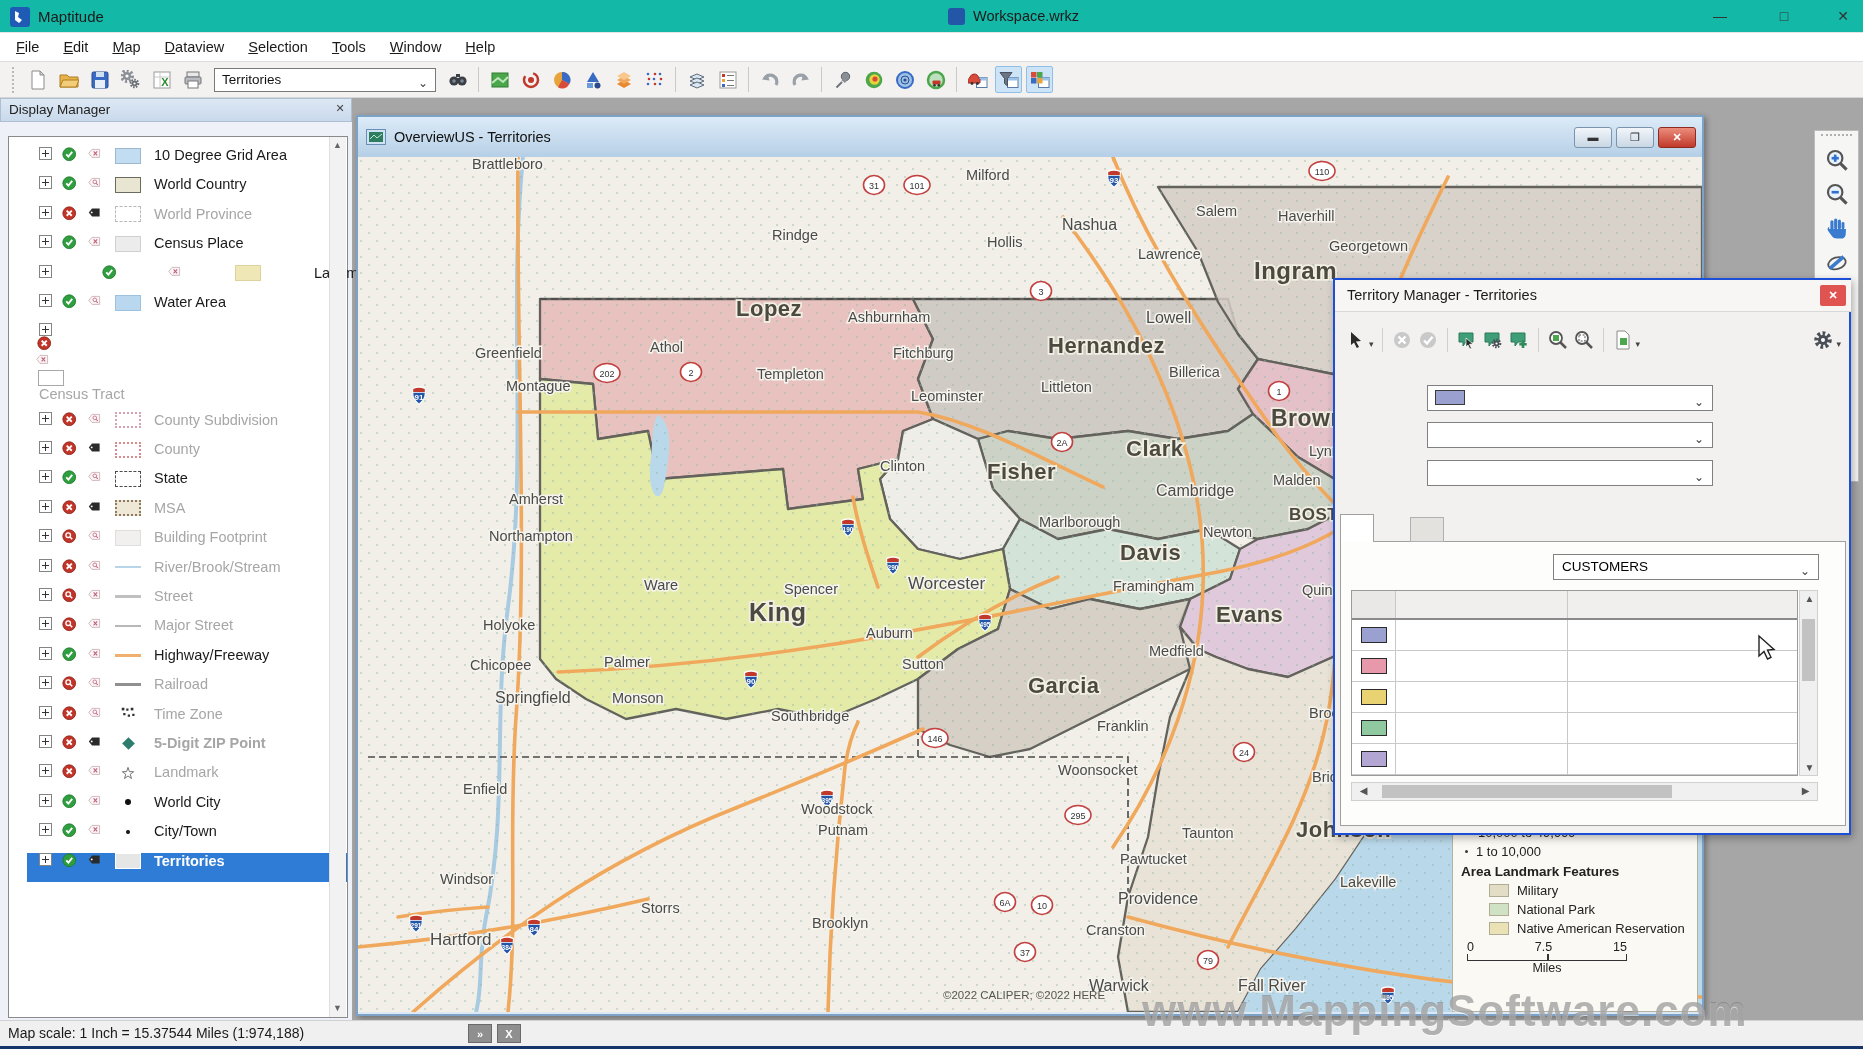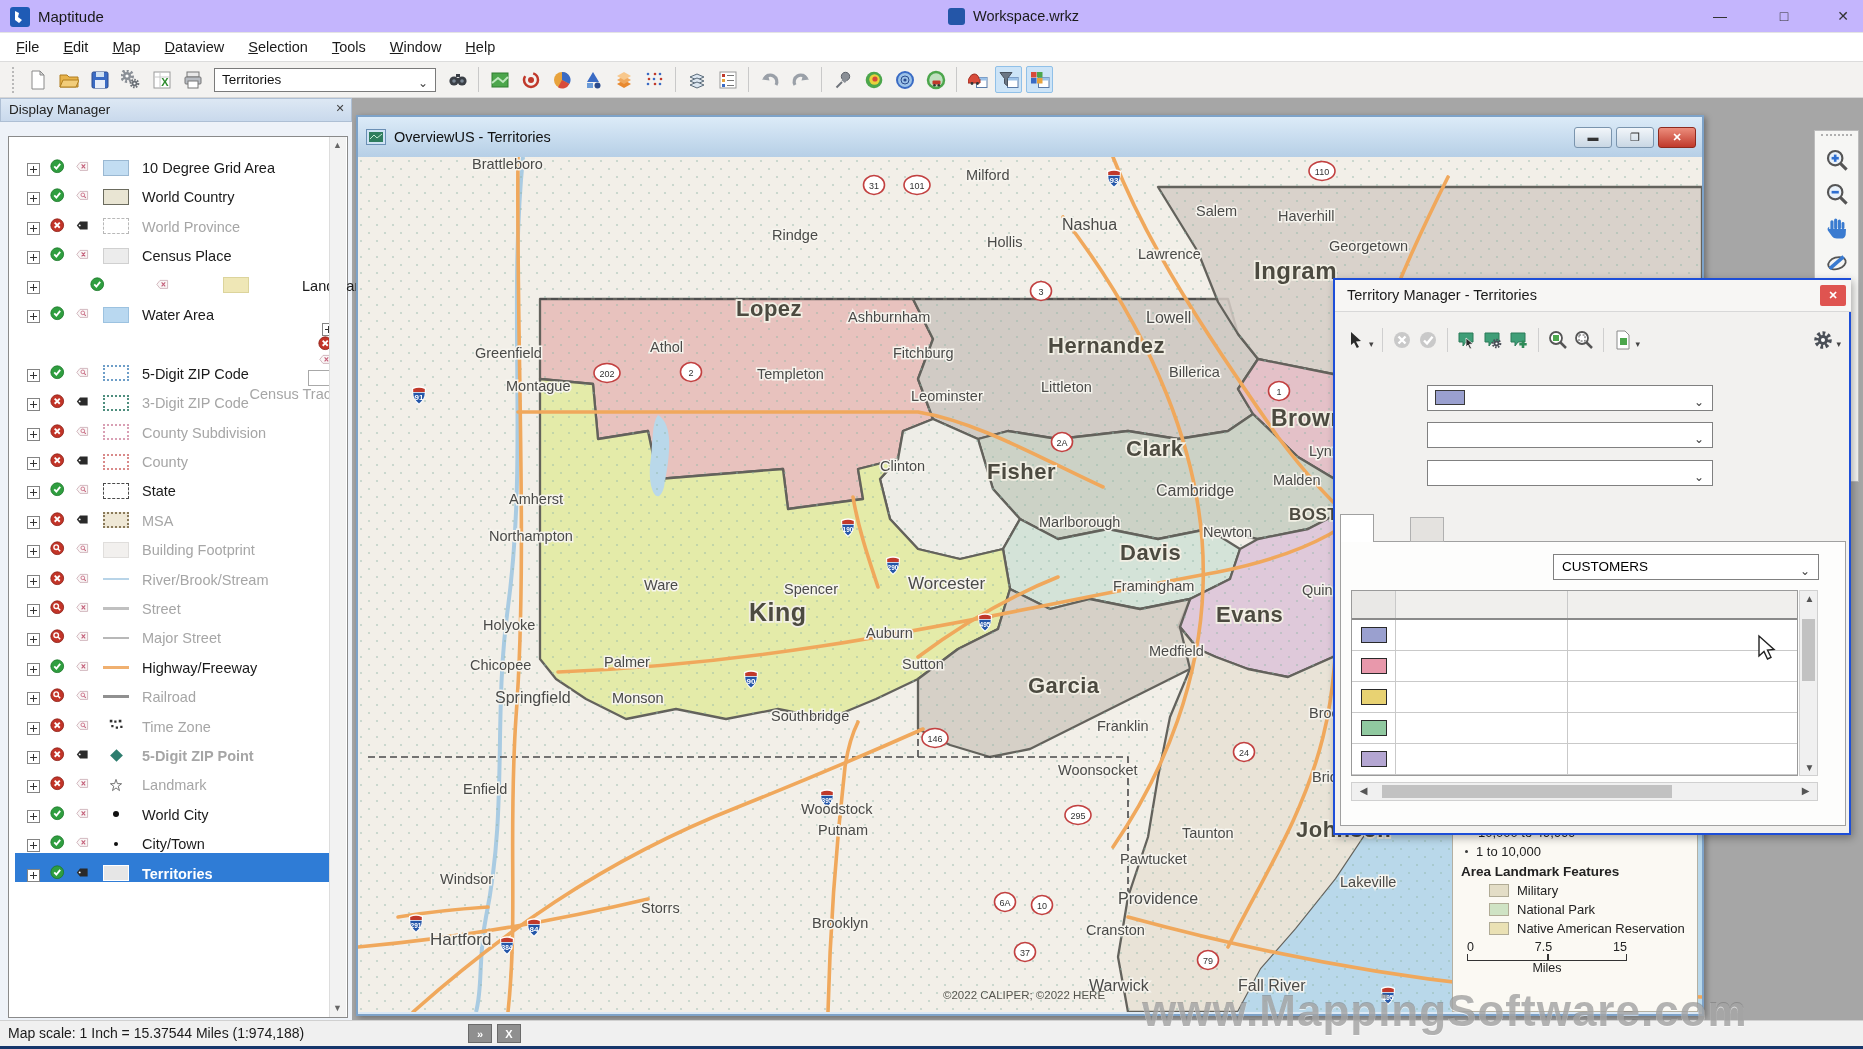--- a/index.html
+++ b/index.html
@@ -1,21 +1,21 @@
 <!DOCTYPE html>
 <html><head>
 <meta charset="utf-8">
 <style>
   * { margin:0; padding:0; box-sizing:border-box; }
   html,body { width:1863px; height:1049px; overflow:hidden;
     font-family:"Liberation Sans", sans-serif; background:#a6a6a6; }
   .abs { position:absolute; }
 
   
-  #titlebar { left:0; top:0; width:1863px; height:33px; background:#c4b5fd; border-bottom:1px solid #e4e4e4; }
+  #titlebar { left:0; top:0; width:1863px; height:33px; background:#14b8a6; border-bottom:1px solid #e4e4e4; }
   #app-icon { left:10px; top:7px; width:20px; height:20px; background:#1f5bb5; border-radius:3px; }
   #app-icon svg{ display:block; }
   #app-title { left:38px; top:8px; font-size:15px; color:#1a1a1a; }
   #ws-icon { left:948px; top:8px; width:17px; height:17px; background:#2456a8; border-radius:3px; }
   #ws-title { left:973px; top:8px; font-size:14.5px; color:#1a1a1a; }
   .win-btn { top:0; width:56px; height:33px; text-align:center; line-height:33px; font-size:14px; color:#333; }
   #menubar { left:0; top:33px; width:1863px; height:29px; background:#ffffff; border-bottom:1px solid #dcdcdc; display:flex; align-items:center; padding-left:4px; }
   .menu-item { padding:0 12px; font-size:14.5px; color:#1a1a1a; height:29px; line-height:29px; }
   #toolbar { left:0; top:62px; width:1863px; height:36px; background:#f3f2f0; border-bottom:1px solid #d6d6d6; display:flex; align-items:center; padding-left:12px; }
   .tb-icon { width:27px; height:27px; display:flex; align-items:center; justify-content:center; margin:0 2px; border-radius:2px; }
@@ -23,21 +23,21 @@
   .tb-sep { width:1px; height:25px; background:#c9c9c9; margin:0 5px; }
   #layer-combo { width:222px; height:24px; background:#fff; border:1px solid #7a7a7a; margin:0 6px; position:relative; font-size:13.5px; line-height:22px; padding-left:7px; color:#111; }
   #layer-combo .chev { position:absolute; right:7px; top:3px; color:#444; font-size:12px; }
   #grip { width:4px; height:26px; border-left:2px dotted #b9b9b9; margin-right:6px; }
 
   
   #dm-panel { left:0; top:98px; width:352px; height:922px; background:#eef2f8; }
   #dm-header { left:0; top:98px; width:352px; height:24px; background:linear-gradient(#dde8f4,#c9d9ec); border:1px solid #aebfd4; font-size:13.5px; color:#222; line-height:22px; padding-left:8px; }
   #dm-close { left:332px; top:100px; width:16px; height:16px; text-align:center; line-height:16px; font-size:11px; color:#444; }
   #dm-tree { left:8px; top:136px; width:340px; height:882px; background:#ffffff; border:1px solid #8a8a8a; }
-  .dm-row { position:absolute; left:6px; width:320px; height:29px; display:flex; align-items:flex-end; }
+  .dm-row { position:absolute; left:18px; width:320px; height:29px; display:flex; align-items:flex-start; }
   .dm-row.selected { background:#2f7cd6; }
   .dm-row .exp { width:13px; height:13px; border:1px solid #848484; background:#fff; margin-left:12px; position:relative; flex:none; }
   .dm-row .exp:before, .dm-row .exp:after{ content:""; position:absolute; background:#333; }
   .dm-row .exp:before{ left:2px; top:5px; width:7px; height:1px; }
   .dm-row .exp:after{ left:5px; top:2px; width:1px; height:7px; }
   .dm-row .st { margin-left:10px; flex:none; width:17px; height:17px; }
   .dm-row .tg { margin-left:9px; flex:none; width:16px; height:16px; }
   .dm-row .sw { margin-left:10px; flex:none; width:28px; height:17px; display:flex; align-items:center; justify-content:center; }
   .dm-row .nm { margin-left:12px; font-size:14.5px; color:#1a1a1a; white-space:nowrap; }
   .dm-row.dim .nm { color:#a6a6a6; }
@@ -448,51 +448,20 @@
           <path d="M5.5,5.5 L11.5,11.5 M11.5,5.5 L5.5,11.5" stroke="#fff" stroke-width="2.2"></path>
         </svg></div>
       <div class="tg"><svg width="16" height="16" viewBox="0 0 20 20">
           <path d="M14.5,3 v10 h-9.5 l-4,-5 4,-5 z" fill="#faf6f6" stroke="#c8a8b0"></path>
           <path d="M7,5.5 l4.5,5 M11.5,5.5 l-4.5,5" stroke="#c4607a" stroke-width="1.4"></path>
         </svg></div>
       <div class="sw">
         <div style="width:26px;height:16px;background:#ffffff;border:1px solid #a8a8a8;"></div>
       </div>
       <div class="nm">Census Tract</div>
-    </div>
-    <div class="dm-row" style="top: 215.8px;">
-      <div class="exp"></div>
-      <div class="st"><svg width="17" height="17" viewBox="0 0 20 20">
-          <circle cx="8.5" cy="8.5" r="7.5" fill="#2f9e3f" stroke="#1e7a2a"></circle>
-          <path d="M5,8.7 L7.5,11.3 L12,5.7" stroke="#fff" stroke-width="2.2" fill="none"></path>
-        </svg></div>
-      <div class="tg"><svg width="16" height="16" viewBox="0 0 20 20">
-          <path d="M14.5,3 v10 h-9.5 l-4,-5 4,-5 z" fill="#faf6f6" stroke="#c8a8b0"></path>
-          <circle cx="8.5" cy="7.3" r="2.3" stroke="#c4607a" fill="none"></circle>
-          <line x1="10.3" y1="9.1" x2="12.3" y2="11" stroke="#c4607a" stroke-width="1.3"></line>
-        </svg></div>
-      <div class="sw">
-        <div style="width:26px;height:16px;border:2px dotted #6e9ec8;"></div>
-      </div>
-      <div class="nm">5-Digit ZIP Code</div>
-    </div>
-    <div class="dm-row dim" style="top: 245.2px;">
-      <div class="exp"></div>
-      <div class="st"><svg width="17" height="17" viewBox="0 0 20 20">
-          <circle cx="8.5" cy="8.5" r="7.5" fill="#c23428" stroke="#8e2118"></circle>
-          <path d="M5.5,5.5 L11.5,11.5 M11.5,5.5 L5.5,11.5" stroke="#fff" stroke-width="2.2"></path>
-        </svg></div>
-      <div class="tg"><svg width="16" height="16" viewBox="0 0 20 20">
-          <path d="M14.5,3 v10 h-9.5 l-4,-5 4,-5 z" fill="#2a2a2a"></path>
-          <circle cx="4.6" cy="8" r="1.2" fill="#fff"></circle>
-        </svg></div>
-      <div class="sw">
-        <div style="width:26px;height:16px;border:2px dotted #4e8e7e;"></div>
-      </div>
-      <div class="nm">3-Digit ZIP Code</div>
     </div>
     <div class="dm-row dim" style="top: 274.6px;">
       <div class="exp"></div>
       <div class="st"><svg width="17" height="17" viewBox="0 0 20 20">
           <circle cx="8.5" cy="8.5" r="7.5" fill="#c23428" stroke="#8e2118"></circle>
           <path d="M5.5,5.5 L11.5,11.5 M11.5,5.5 L5.5,11.5" stroke="#fff" stroke-width="2.2"></path>
         </svg></div>
       <div class="tg"><svg width="16" height="16" viewBox="0 0 20 20">
           <path d="M14.5,3 v10 h-9.5 l-4,-5 4,-5 z" fill="#faf6f6" stroke="#c8a8b0"></path>
           <circle cx="8.5" cy="7.3" r="2.3" stroke="#c4607a" fill="none"></circle>

